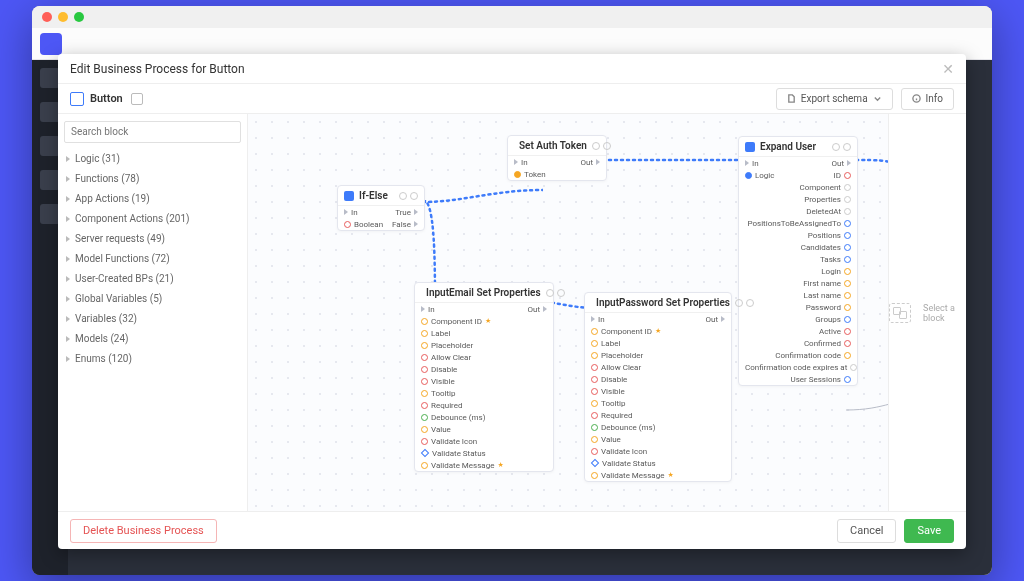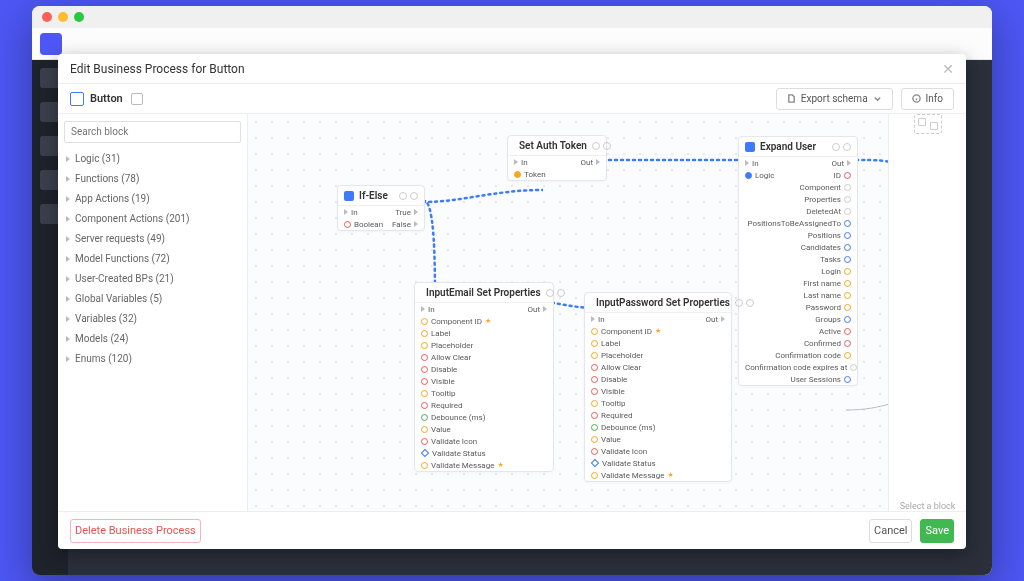--- a/index.html
+++ b/index.html
@@ -38,26 +38,26 @@
   .node-h .dot{width:8px;height:8px;border:1px solid #ccc;border-radius:50%}
   .row{display:flex;align-items:center;padding:1.5px 6px;justify-content:space-between;white-space:nowrap}
   .pin{display:flex;align-items:center;gap:3px;font-size:8px}
   .tri{width:0;height:0;border-left:4px solid #b8bcc8;border-top:3px solid transparent;border-bottom:3px solid transparent}
   .tri.out{transform:none}
   .circ{width:7px;height:7px;border-radius:50%;border:1.4px solid}
   .c-or{border-color:#f5a623}.c-bl{border-color:#3e7bfa}.c-gr{border-color:#ccc}.c-rd{border-color:#e85d5d}.c-gn{border-color:#4caf50}
   .c-or.fill{background:#f5a623}.c-bl.fill{background:#3e7bfa}
   .dia{width:6px;height:6px;border:1.4px solid #3e7bfa;transform:rotate(45deg);margin:1px}
   .star{color:#f5a623;font-size:7px}
-  .insp{width:78px;border-left:1px solid #eee;display:flex;flex-direction:column;align-items:center;justify-content:space-between;gap:12px;color:#aaa;font-size:9px}
+  .insp{width:78px;border-left:1px solid #eee;display:flex;align-items:center;justify-content:flex-end;gap:12px;color:#aaa;font-size:9px}
   .insp-ph{width:28px;height:20px;border:1px dashed #ccc;border-radius:3px;position:relative}
   .insp-ph::before,.insp-ph::after{content:"";position:absolute;width:6px;height:6px;border:1px solid #ccc;border-radius:1px}
   .insp-ph::before{top:3px;left:3px}.insp-ph::after{bottom:3px;right:3px}
   .modal-footer{height:38px;border-top:1px solid #eee;display:flex;align-items:center;padding:0 12px;gap:8px}
-  .btn{height:24px;padding:0 4px;border-radius:3px;font-size:11px;cursor:pointer;display:flex;align-items:center}
+  .btn{height:24px;padding:0 12px;border-radius:3px;font-size:11px;cursor:pointer;display:flex;align-items:center}
   .btn-danger{border:1px solid #f5b5b5;color:#e55353;background:#fff}
   .btn-sec{border:1px solid #ddd;color:#555;background:#fff}
   .btn-pri{border:1px solid #3fb950;background:#3fb950;color:#fff}
   .conn{position:absolute;pointer-events:none}
   .dash path{stroke:#3e7bfa;stroke-width:2.5;stroke-dasharray:2 4;stroke-linecap:round;fill:none}
   .thin path{stroke:#b8bcc8;stroke-width:1;fill:none}
 </style>
 </head>
 <body>
 

